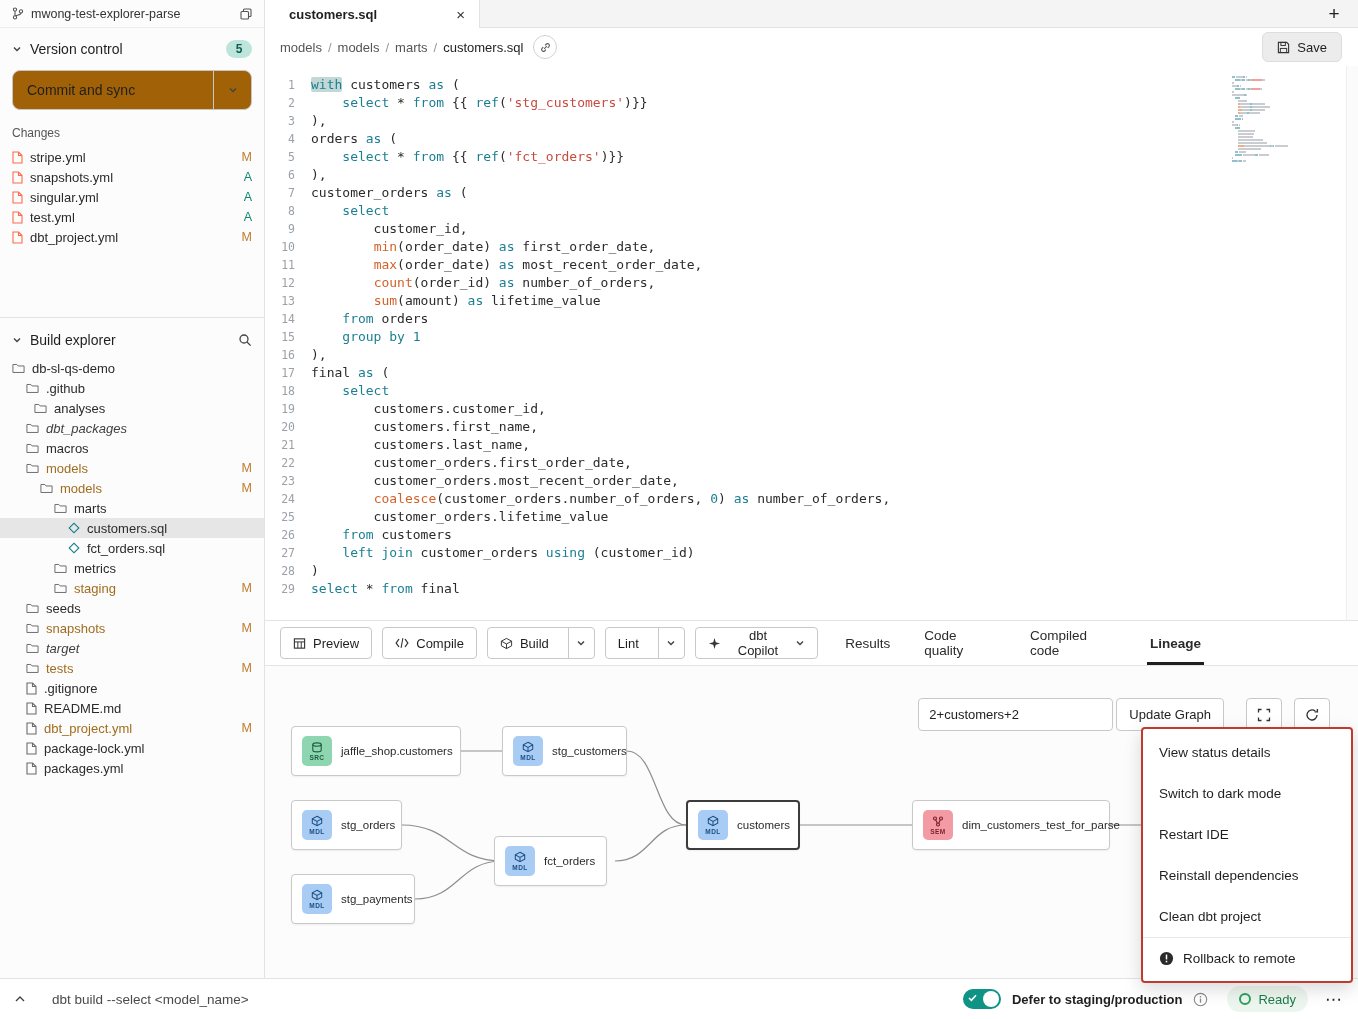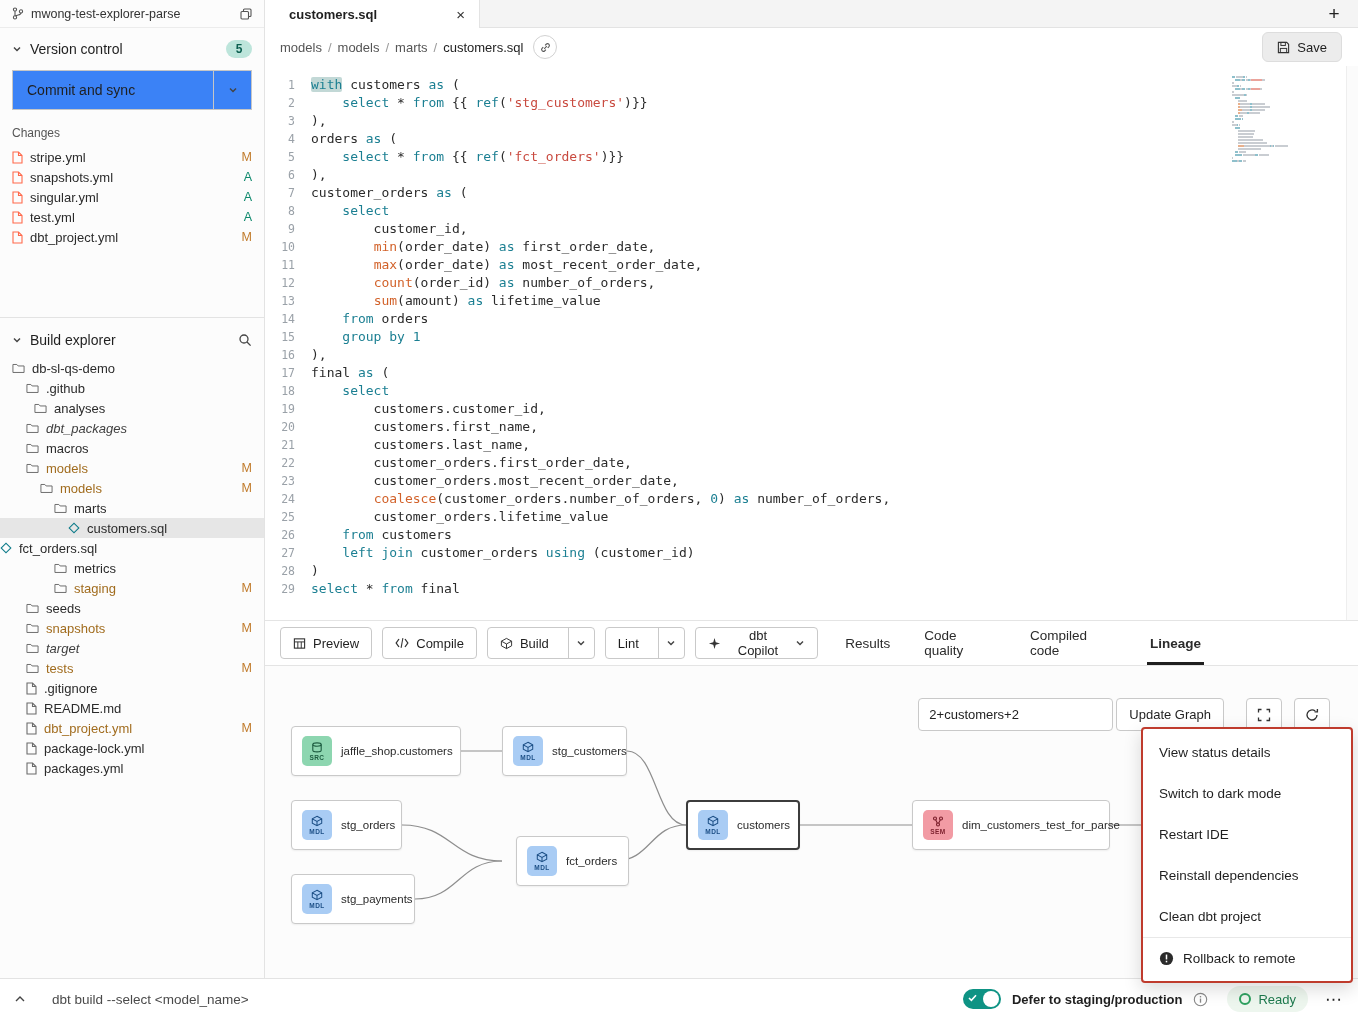--- a/index.html
+++ b/index.html
@@ -9,21 +9,21 @@
 .app{position:relative;width:1358px;height:1019px;display:flex;flex-direction:column;background:#fff}
 .body{flex:1;min-height:0;display:flex}
 
 .sidebar{width:265px;flex:none;background:#fcfcfc;border-right:1px solid #e3e3e3;display:flex;flex-direction:column}
 .sb-top{height:28px;flex:none;display:flex;align-items:center;gap:7px;padding:0 12px;border-bottom:1px solid #ececec}
 .branch{font-size:12.5px;color:#333;flex:1;white-space:nowrap;overflow:hidden}
 .vc{height:290px;flex:none;border-bottom:1px solid #e3e3e3;padding-top:12px}
 .sec-head{display:flex;align-items:center;gap:8px;padding:0 12px;margin-bottom:12px}
 .sec-title{font-size:14px;font-weight:400;color:#1f1f1f;flex:1}
 .badge{min-width:26px;height:18px;border-radius:10px;background:#bde5db;color:#0b5f50;font-size:12px;font-weight:700;display:flex;align-items:center;justify-content:center;padding:0 7px}
-.commit-btn{margin:0 12px;height:40px;border:1px solid #c6c6c6;border-radius:0;background:#3b82f6;display:flex;align-items:stretch;overflow:hidden}
+.commit-btn{margin:0 12px;height:40px;border:1px solid #c6c6c6;border-radius:8px;background:#a16207;display:flex;align-items:stretch;overflow:hidden}
 .commit-label{flex:1;display:flex;align-items:center;padding-left:14px;font-size:14px;color:#1f1f1f}
 .commit-chev{width:38px;border-left:1px solid #c6c6c6;display:flex;align-items:center;justify-content:center}
 .changes-label{margin:16px 12px 7px;font-size:12px;color:#555}
 .change-row{display:flex;align-items:center;gap:7px;height:20px;padding:0 12px}
 .change-name{flex:1;font-size:13px;color:#2b2b2b}
 .status-letter{font-size:12.5px;margin-left:auto}
 .status-letter.mod{color:#c07a2a}
 .status-letter.add{color:#0f8a6d}
 .fe{flex:1;min-height:0;padding-top:14px;overflow:hidden}
 .fe .sec-head{margin-bottom:10px}
@@ -288,21 +288,21 @@
               <span class="tree-name">marts</span>
             </div>
             <div class="tree-row selected" style="padding-left: 68px;">
               <span class="i">
                 <svg width="12" height="12" viewBox="0 0 12 12">
                   <rect x="2.6" y="2.6" width="6.8" height="6.8" transform="rotate(45 6 6)" fill="none" stroke="#0e7c8a" stroke-width="1.1"></rect>
                 </svg>
               </span>
               <span class="tree-name">customers.sql</span>
             </div>
-            <div class="tree-row" style="">
+            <div class="tree-row" style="padding-left: 68px;">
               <span class="i">
                 <svg width="12" height="12" viewBox="0 0 12 12">
                   <rect x="2.6" y="2.6" width="6.8" height="6.8" transform="rotate(45 6 6)" fill="none" stroke="#0e7c8a" stroke-width="1.1"></rect>
                 </svg>
               </span>
               <span class="tree-name">fct_orders.sql</span>
             </div>
             <div class="tree-row" style="padding-left: 54px;">
               <span class="i">
                 <svg width="13" height="12" viewBox="0 0 14 12">
@@ -839,21 +839,21 @@
             </div>
             <div class="gnode" style="left: 26px; top: 134px; width: 111px;">
               <span class="gicon" style="background: rgb(169, 204, 244); color: rgb(28, 79, 134);">
                 <svg width="12" height="12" viewBox="0 0 14 14">
                   <path d="M7 1.5 L12.5 4.5 V9.5 L7 12.5 L1.5 9.5 V4.5 Z M1.5 4.5 L7 7.5 L12.5 4.5 M7 7.5 V12.5" fill="none" stroke="currentColor" stroke-width="1.2"></path>
                 </svg>
                 <span class="sub">MDL</span>
               </span>
               <span class="glabel">stg_orders</span>
             </div>
-            <div class="gnode" style="left: 251px; top: 170px; width: 113px;">
+            <div class="gnode" style="left: 229px; top: 170px; width: 113px;">
               <span class="gicon" style="background: rgb(169, 204, 244); color: rgb(28, 79, 134);">
                 <svg width="12" height="12" viewBox="0 0 14 14">
                   <path d="M7 1.5 L12.5 4.5 V9.5 L7 12.5 L1.5 9.5 V4.5 Z M1.5 4.5 L7 7.5 L12.5 4.5 M7 7.5 V12.5" fill="none" stroke="currentColor" stroke-width="1.2"></path>
                 </svg>
                 <span class="sub">MDL</span>
               </span>
               <span class="glabel">fct_orders</span>
             </div>
             <div class="gnode" style="left: 26px; top: 208px; width: 124px;">
               <span class="gicon" style="background: rgb(169, 204, 244); color: rgb(28, 79, 134);">

